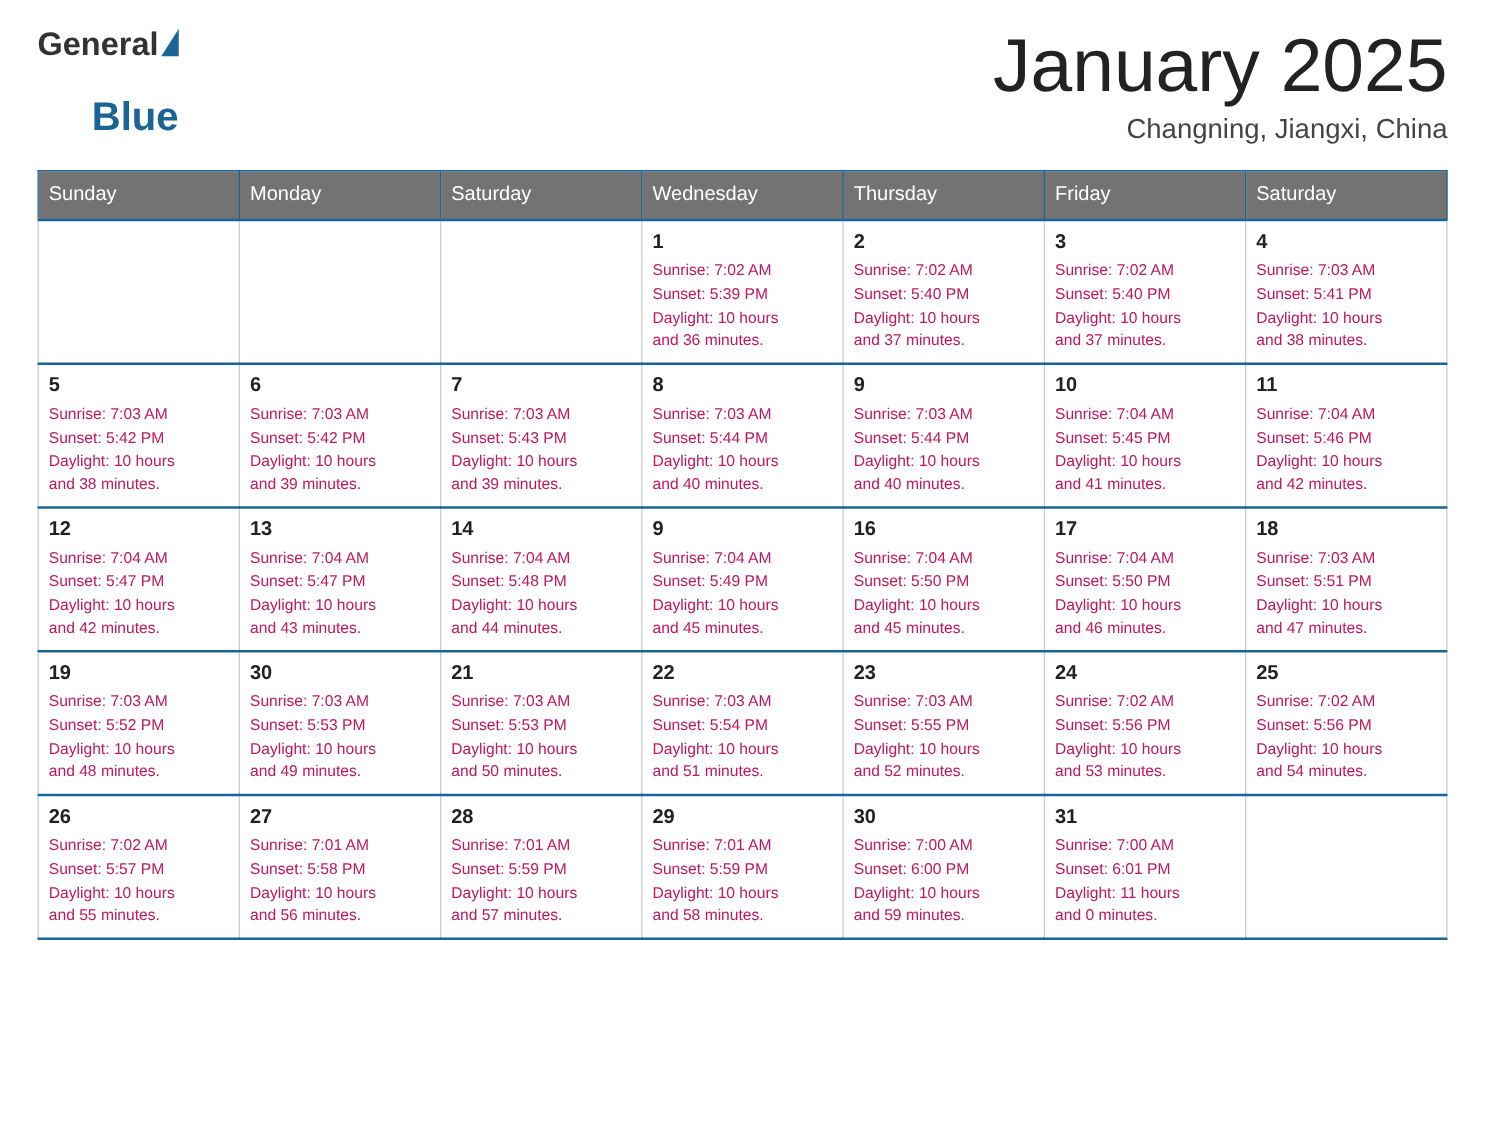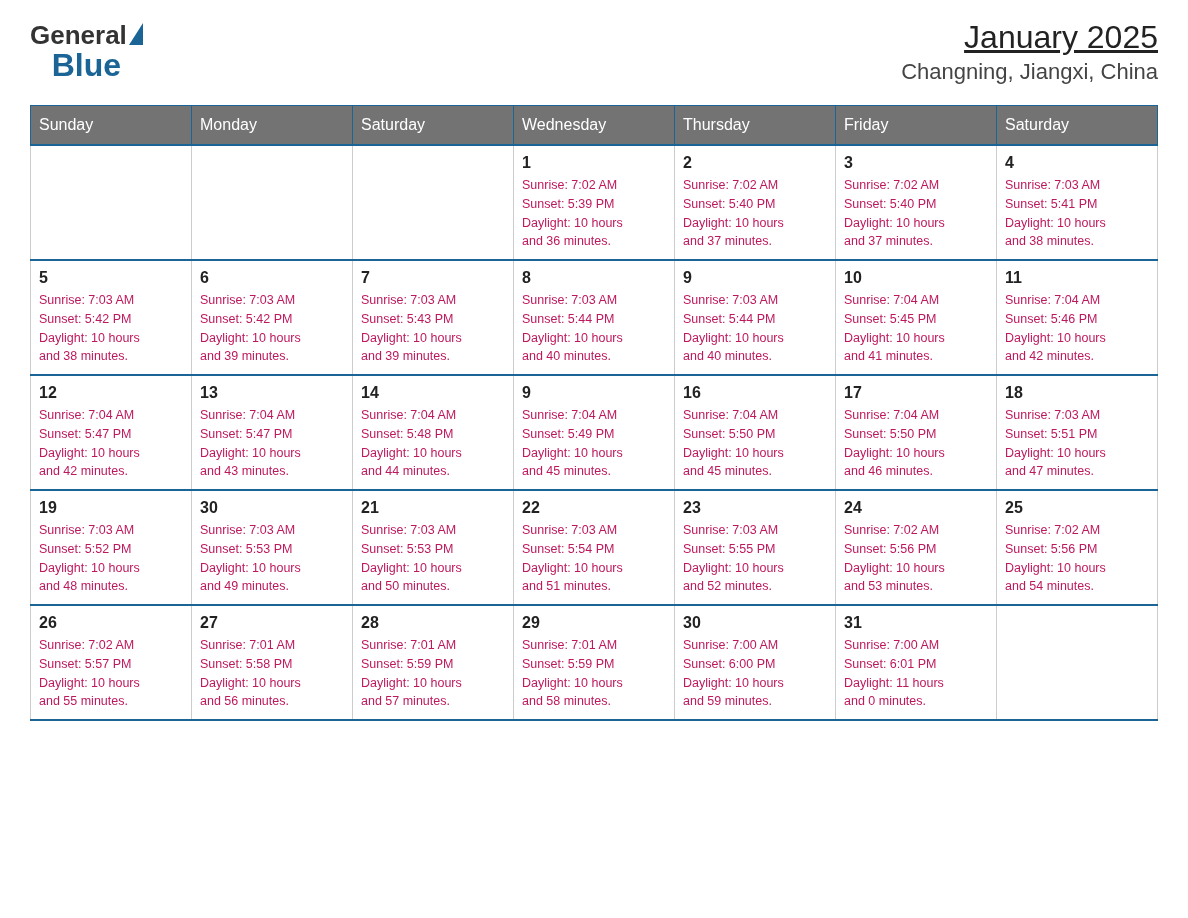--- a/index.html
+++ b/index.html
@@ -12,21 +12,22 @@
     }
     .header {
       display: flex;
       justify-content: space-between;
       align-items: flex-start;
       margin-bottom: 20px;
     }
     .logo {
       display: flex;
       flex-direction: column;
-      align-items: center;
+      align-items: flex-end;
+      gap: 28px;
     }
     .logo-top {
       display: flex;
       align-items: center;
     }
     .logo-text-general {
       font-size: 26px;
       font-weight: bold;
       color: #333;
     }
@@ -42,25 +43,24 @@
     .logo-bottom {
       font-size: 32px;
       font-weight: bold;
       color: #1a6496;
       margin-top: -4px;
     }
     .title-section {
       text-align: right;
     }
     .month-title {
-      font-size: 32px;
+      font-size: 60px;
       font-weight: normal;
       color: #222;
       line-height: 1.1;
-      text-decoration: underline;
     }
     .location-title {
       font-size: 22px;
       color: #444;
       margin-top: 4px;
     }
     .calendar {
       width: 100%;
       border-collapse: collapse;
     }

